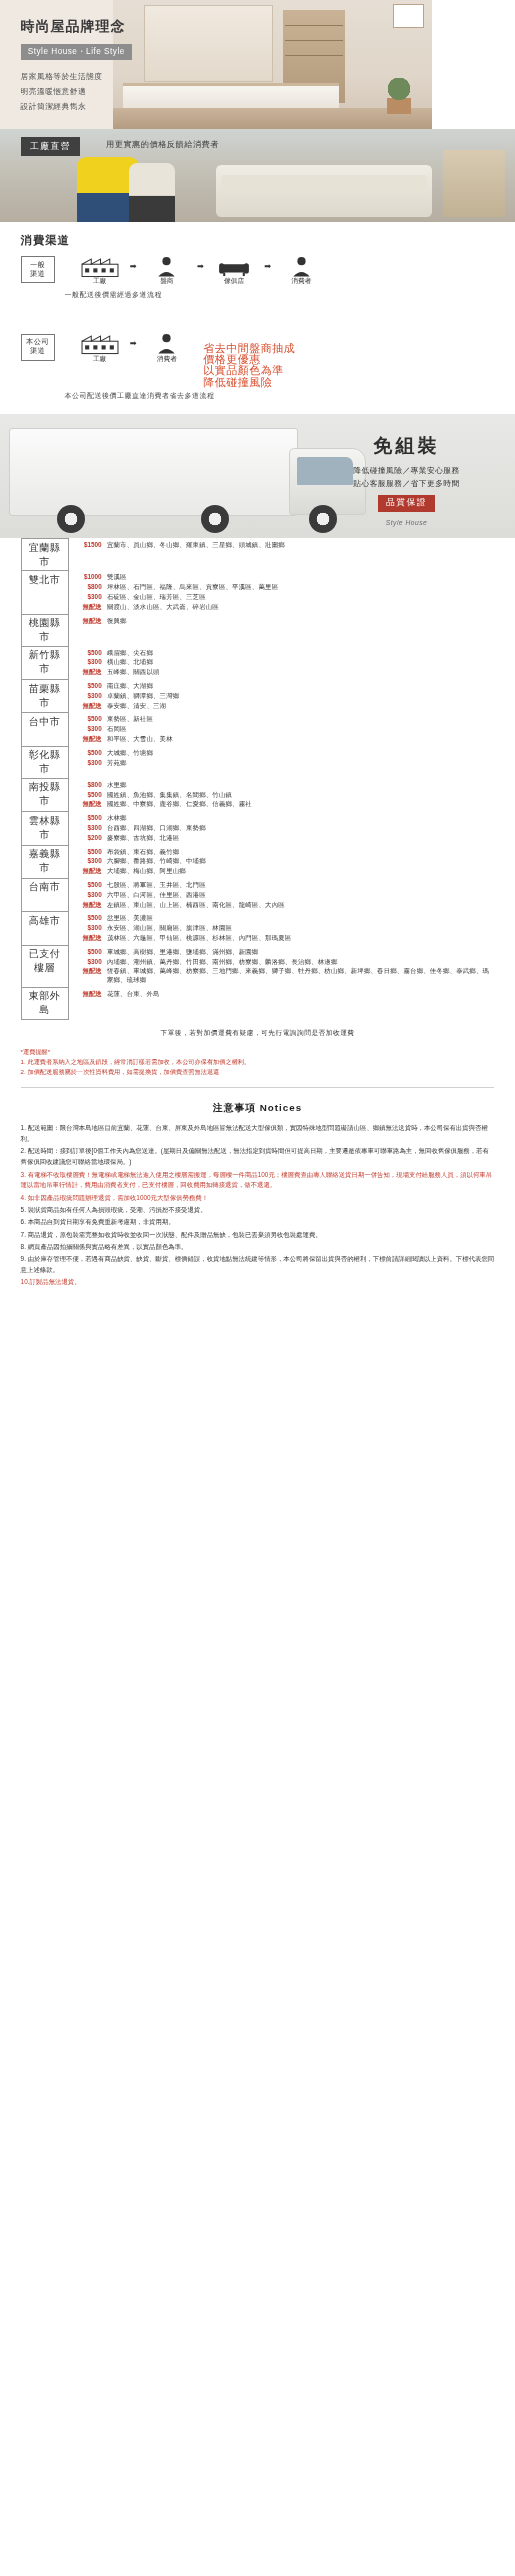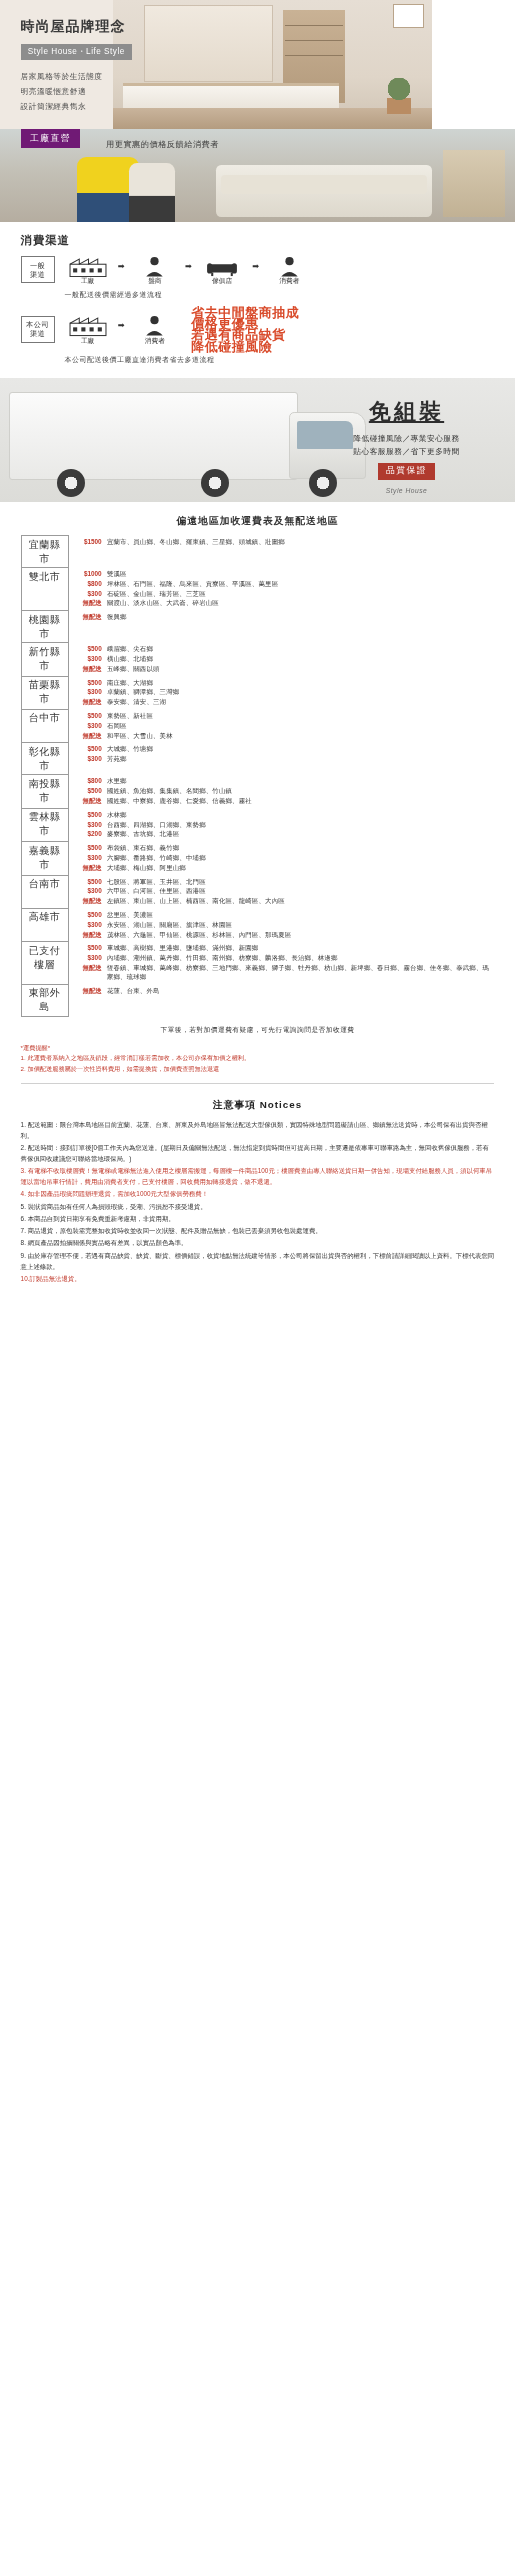--- a/index.html
+++ b/index.html
@@ -55,22 +55,22 @@
   }
   .hero-sub {
     display:inline-block; background:#8d8d8d; color:#fff; font-size:8.2px;
     padding:2.6px 7.2px; letter-spacing:0.5px; margin-bottom:9.3px;
   }
   .hero-lines { font-size:7.7px; color:#4a4a4a; line-height:15px; letter-spacing:0.5px; }
 
   
   .band { position:relative; width:515px; height:93px; overflow:hidden; background:#d8d2c8; }
   .band-label {
-    position:absolute; left:20.6px; top:0; z-index:3;
-    background:#701a75; color:#fff; font-size:8.8px; padding:3.6px 9.3px; letter-spacing:1.5px;
+    position:absolute; left:20.6px; top:8px; z-index:3;
+    background:#404040; color:#fff; font-size:8.8px; padding:3.6px 9.3px; letter-spacing:1.5px;
   }
   .band-caption {
     position:absolute; left:106px; top:10.3px; z-index:3;
     font-size:8.2px; color:#3b3b3b; letter-spacing:0.5px;
   }
   .band-photo {
     position:absolute; left:0; top:0; width:515px; height:93px;
     background:linear-gradient(180deg,#cfd4d2 0%, #c3c0b6 45%, #b5ada0 100%);
   }
   .band-photo .worker {
@@ -100,32 +100,33 @@
   
   .sec-title {
     font-size:11.3px; color:#333; letter-spacing:1px; font-weight:bold;
     padding:11.3px 0 5.2px 20.6px;
   }
   .channel { padding:0 20.6px 3.1px 20.6px; }
   .chan-row { display:flex; align-items:center; margin-bottom:1px; }
   .chan-tag {
     width:34px; min-width:34px; height:27px; border:0.5px solid #777;
     display:flex; flex-direction:column; align-items:center; justify-content:center;
-    font-size:7.2px; line-height:9.3px; color:#333; letter-spacing:0.5px; margin-right:10px;
+    font-size:7.2px; line-height:9.3px; color:#333; letter-spacing:0.5px; margin-right:22px;font-family:Liberation Serif, serif;
   }
   .flowline { display:flex; align-items:center; flex:1; }
   .node { text-align:center; font-size:6.7px; color:#333; width:46px; }
   .node .glyph { height:24px; display:flex; align-items:flex-end; justify-content:center; }
   .arrow { color:#333; font-size:8.2px; margin:0 7.2px 8.2px 7.2px; }
   .note {
     font-size:7px; color:#444; letter-spacing:0.5px; padding:2.1px 0 7.2px 44px;
   }
   .promo {
-    margin-left:13.4px; font-size:13px; line-height:11.3px; color:#d94b2b; font-weight:bold;
+    margin-left:13.4px; font-size:11px; line-height:11.3px; color:#d94b2b; font-weight:normal;
     letter-spacing:0.5px;
+    margin-top:36px;
   }
 
   svg.ic { display:block; }
 
   
   .truck {
     position:relative; width:515px; height:124px; overflow:hidden;
     background:linear-gradient(180deg,#e8e8e6 0%, #dcdcd8 100%);
     margin-top:3.1px;
   }
@@ -142,21 +143,21 @@
   .truck-cab:after{
     content:""; position:absolute; left:7.2px; top:7.2px; width:56px; height:28px;
     background:#9fb2bd; border-radius:2.1px 7.2px 1px 1px;
   }
   .wheel {
     position:absolute; bottom:5.2px; width:28px; height:28px; border-radius:50%;
     background:radial-gradient(circle,#efefef 0 32%, #3a3a3a 33% 100%);
   }
   .w1{ left:57px; } .w2{ left:201px; } .w3{ left:309px; }
   .truck-text { position:absolute; left:319px; top:18.5px; width:175px; text-align:center; }
-  .tt1 { font-size:22px; font-weight:bold; color:#2e2e2e; letter-spacing:3.1px;text-decoration:underline; }
+  .tt1 { font-size:19px; font-weight:bold; color:#2e2e2e; letter-spacing:3.1px; }
   .tt2 { font-size:7.7px; color:#333; margin-top:7.2px; letter-spacing:0.5px; }
   .tt3 { font-size:7.7px; color:#333; margin-top:3.1px; letter-spacing:0.5px; }
   .tt4 {
     display:inline-block; margin-top:6.2px; background:#b03a2e; color:#fff;
     font-size:8.8px; padding:2.1px 8.2px; letter-spacing:1.5px;
   }
   .tt5 { margin-top:7.2px; font-size:6.7px; color:#6b6b6b; font-style:italic; letter-spacing:0.5px; }
 
   
   .fee-title {
@@ -322,21 +323,21 @@
               <circle cx="22" cy="10" r="8" fill="#333"></circle>
               <path d="M6 40 q16 -18 32 0 z" fill="#333"></path>
             </svg>
           </div>
           <div>消費者</div>
         </div>
       </div>
       <div class="promo">
         <div>省去中間盤商抽成</div>
         <div>價格更優惠</div>
-        <div>若遇有商品缺貨</div>
+        <div>以實品顏色為準</div>
         <div>降低碰撞風險</div>
       </div>
     </div>
     <div class="note">本公司配送後價工廠直達消費者省去多道流程</div>
   </div>
 
   <div class="truck">
     <div class="truck-body"></div>
     <div class="truck-cab"></div>
     <div class="wheel w1"></div>
@@ -344,21 +345,20 @@
     <div class="wheel w3"></div>
     <div class="truck-text">
       <div class="tt1">免組裝</div>
       <div class="tt2">降低碰撞風險／專業安心服務</div>
       <div class="tt3">貼心客服服務／省下更多時間</div>
       <div class="tt4">品質保證</div>
       <div class="tt5">Style House</div>
     </div>
   </div>
 
-  <div class="fee-title">偏遠地區加收運費表及無配送地區</div>
   <div class="fee-wrap">
     <table class="fee">
       <tbody>
 
         <tr>
           <td class="region">宜蘭縣市</td>
           <td class="rows">
             <div class="feerow">
               <span class="price">$1500</span>
               <span class="places">宜蘭市、員山鄉、冬山鄉、羅東鎮、三星鄉、頭城鎮、壯圍鄉</span>

